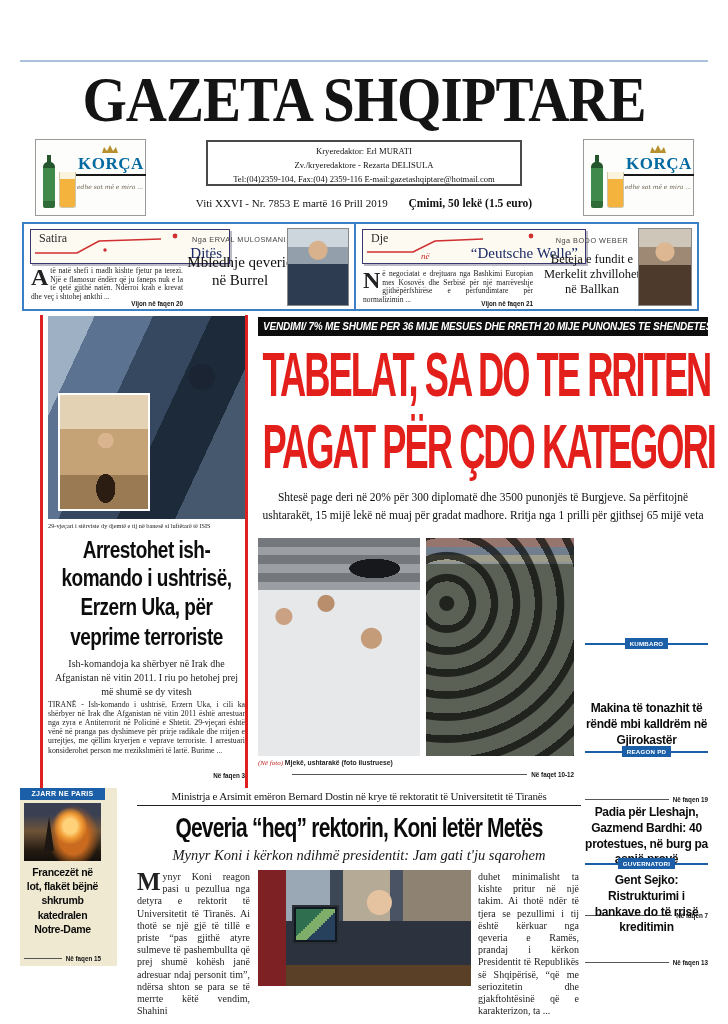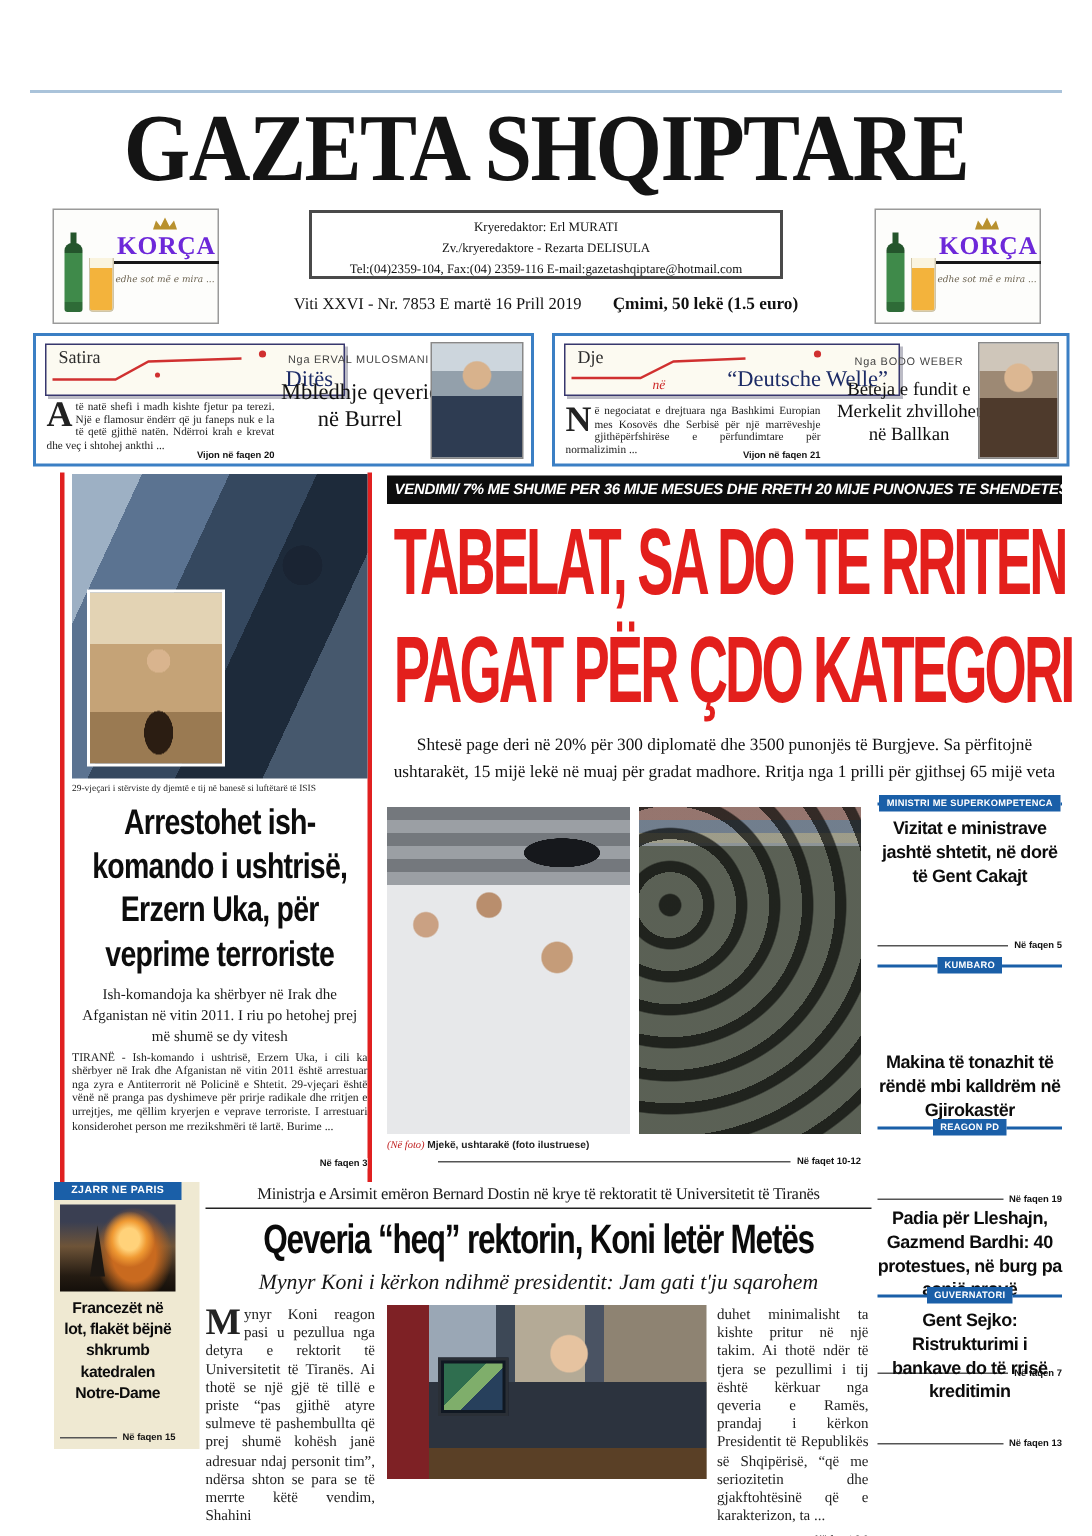--- a/index.html
+++ b/index.html
@@ -20,21 +20,21 @@
   
   .ad{top:139px;width:111px;height:77px;border:1px solid #9a9a9a;background:#fdfdfb;box-sizing:border-box;}
   .beer{position:absolute;left:0;top:0;width:42px;height:100%;}
   .bottle{position:absolute;left:7px;bottom:7px;width:12px;height:46px;border-radius:5px 5px 2px 2px;
           background:linear-gradient(180deg,#24552c 0 14%,#3f8a4a 14% 85%,#2e6b37 85%);}
   .bottleneck{position:absolute;left:11px;bottom:50px;width:4px;height:10px;background:#24552c;}
   .glass{position:absolute;left:23px;bottom:7px;width:15px;height:35px;border:1px solid #cfc5a8;border-top:none;
          background:linear-gradient(180deg,#faf4df 0 20%,#f3b33c 20%);border-radius:0 0 3px 3px;}
   .adright{position:absolute;left:40px;top:4px;width:68px;height:68px;text-align:center;}
   .crown{display:block;margin:0 auto;}
-  .brand{font-family:"Liberation Serif",serif;font-weight:bold;font-size:17px;letter-spacing:.5px;color:#6d28d9;
+  .brand{font-family:"Liberation Serif",serif;font-weight:bold;font-size:17px;letter-spacing:.5px;color:#0369a1;
          border-bottom:2px solid #171717;display:inline-block;padding:0 2px 1px 2px;line-height:1.05;}
   .slogan{font-family:"DejaVu Serif",serif;font-style:italic;font-size:6px;color:#6b6250;margin-top:7px;}
 
   
   .topbox{top:222px;height:89px;border:2px solid #3b7fc4;background:#fff;box-sizing:border-box;}
   .minibox{position:absolute;left:6px;top:5px;height:33px;background:#fcfaf1;border:1px solid #37376e;
            box-shadow:2px 2px 0 rgba(60,60,90,.35);padding-left:46px;}
   .mtop{position:absolute;left:8px;top:1px;font-size:12px;color:#2b2b2b;}
   .mbot{position:absolute;right:7px;bottom:1px;font-size:15px;color:#1c2b66;}
   .mmid{position:absolute;left:52%;bottom:2px;font-size:9px;font-style:italic;color:#c22;}
@@ -90,21 +90,21 @@
   
   .sbitem{left:585px;width:123px;display:flex;flex-direction:column;}
   .tagrow{display:flex;align-items:center;}
   .tagrow::before,.tagrow::after{content:"";flex:1;height:2px;background:#1a5fa8;}
   .tagrow .tag{background:#1a5fa8;color:#fff;font-family:"Liberation Sans",sans-serif;font-weight:bold;
                font-size:6.2px;line-height:11px;padding:0 5px;letter-spacing:.2px;white-space:nowrap;}
   .sbhl{flex:1;font-family:"Liberation Sans",sans-serif;font-weight:bold;font-size:12px;line-height:1.32;
         letter-spacing:-0.3px;text-align:center;color:#0c0c0c;margin-top:4px;}
 
   
-  .firebox{left:36px;top:788px;width:97px;height:178px;background:#efe9d2;display:flex;flex-direction:column;
+  .firebox{left:20px;top:788px;width:97px;height:178px;background:#efe9d2;display:flex;flex-direction:column;
            padding:0 16px 4px 4px;box-sizing:border-box;}
   .ftag{margin:0 -4px;background:#1a5fa8;color:#fff;font-family:"Liberation Sans",sans-serif;font-weight:bold;
         font-size:7px;line-height:12px;text-align:center;letter-spacing:.3px;}
   .fphoto{margin-top:3px;height:58px;position:relative;
           background:
            radial-gradient(ellipse 24px 26px at 60% 40%,#ffd27a 0 28%,#f09a33 48%,rgba(120,60,20,0) 72%),
            radial-gradient(ellipse 36px 44px at 64% 58%,#c96a1f 0 40%,transparent 72%),
            linear-gradient(180deg,#3a3f52 0 20%,#6e5438 48%,#241b12 82%,#140f0a);}
   .spire{position:absolute;left:26%;bottom:18%;width:0;height:0;border-left:5px solid transparent;
          border-right:5px solid transparent;border-bottom:34px solid #1c1712;}
@@ -194,21 +194,21 @@
       </svg>
       <span class="mbot">Ditës</span>
     </div>
     <div class="abs byline" style="left:160px;top:11px;width:110px;">Nga ERVAL MULOSMANI</div>
     <div class="abs bhl" style="left:160px;top:30px;width:112px;">Mbledhje qeverie në Burrel</div>
     <div class="abs bphoto ph-man1" style="right:5px;top:4px;width:60px;height:76px;"></div>
     <p class="abs bbody dropcap" style="left:7px;top:43px;width:152px;">Atë natë shefi i madh kishte fjetur pa terezi. Një e flamosur ëndërr që ju faneps nuk e la të qetë gjithë natën. Ndërroi krah e krevat dhe veç i shtohej ankthi ...</p>
     <div class="abs bcont" style="left:82px;top:76px;width:77px;">Vijon në faqen 20</div>
   </div>
 
-  <div class="abs topbox" style="left:368px;width:345px;">
+  <div class="abs topbox" style="left:354px;width:345px;">
     <div class="minibox" style="width:176px;">
       <span class="mtop">Dje</span>
       <svg class="squiggle" width="176" height="33" viewBox="0 0 176 33">
         <path d="M4 22 L50 22 L72 11 L120 9" stroke="#d03030" stroke-width="1.6" fill="none"></path>
         <circle cx="168" cy="6" r="2.4" fill="#d03030"></circle>
       </svg>
       <span class="mmid" style="left:58px;">në</span>
       <span class="mbot">“Deutsche Welle”</span>
     </div>
     <div class="abs byline" style="left:188px;top:12px;width:96px;">Nga BODO WEBER</div>
@@ -240,30 +240,20 @@
 
   <div class="abs capline" style="left:258px;top:759px;width:316px;">
     <span class="cappre">(Në foto)</span>
     <span class="capmain">Mjekë, ushtarakë (foto ilustruese)</span>
   </div>
   <div class="abs refrow" style="left:292px;top:771px;width:282px;">
     <span class="line"></span>
     <span class="lbl">Në faqet 10-12</span>
   </div>
 
-  <div class="abs sbitem" style="top:530px;height:104px;">
-    <div class="tagrow">
-        <span class="tag">MINISTRI ME SUPERKOMPETENCA</span>
-      </div>
-    <div class="sbhl">Vizitat e ministrave jashtë shtetit, në dorë të Gent Cakajt</div>
-    <div class="refrow">
-        <span class="line"></span>
-        <span class="lbl">Në faqen 5</span>
-      </div>
-  </div>
   <div class="abs sbitem" style="top:638px;height:104px;gap:48px;">
     <div class="tagrow">
         <span class="tag">KUMBARO</span>
       </div>
     <div class="sbhl">Makina të tonazhit të rëndë mbi kalldrëm në Gjirokastër</div>
     <div class="refrow">
         <span class="line"></span>
         <span class="lbl">Në faqen 19</span>
       </div>
   </div>

